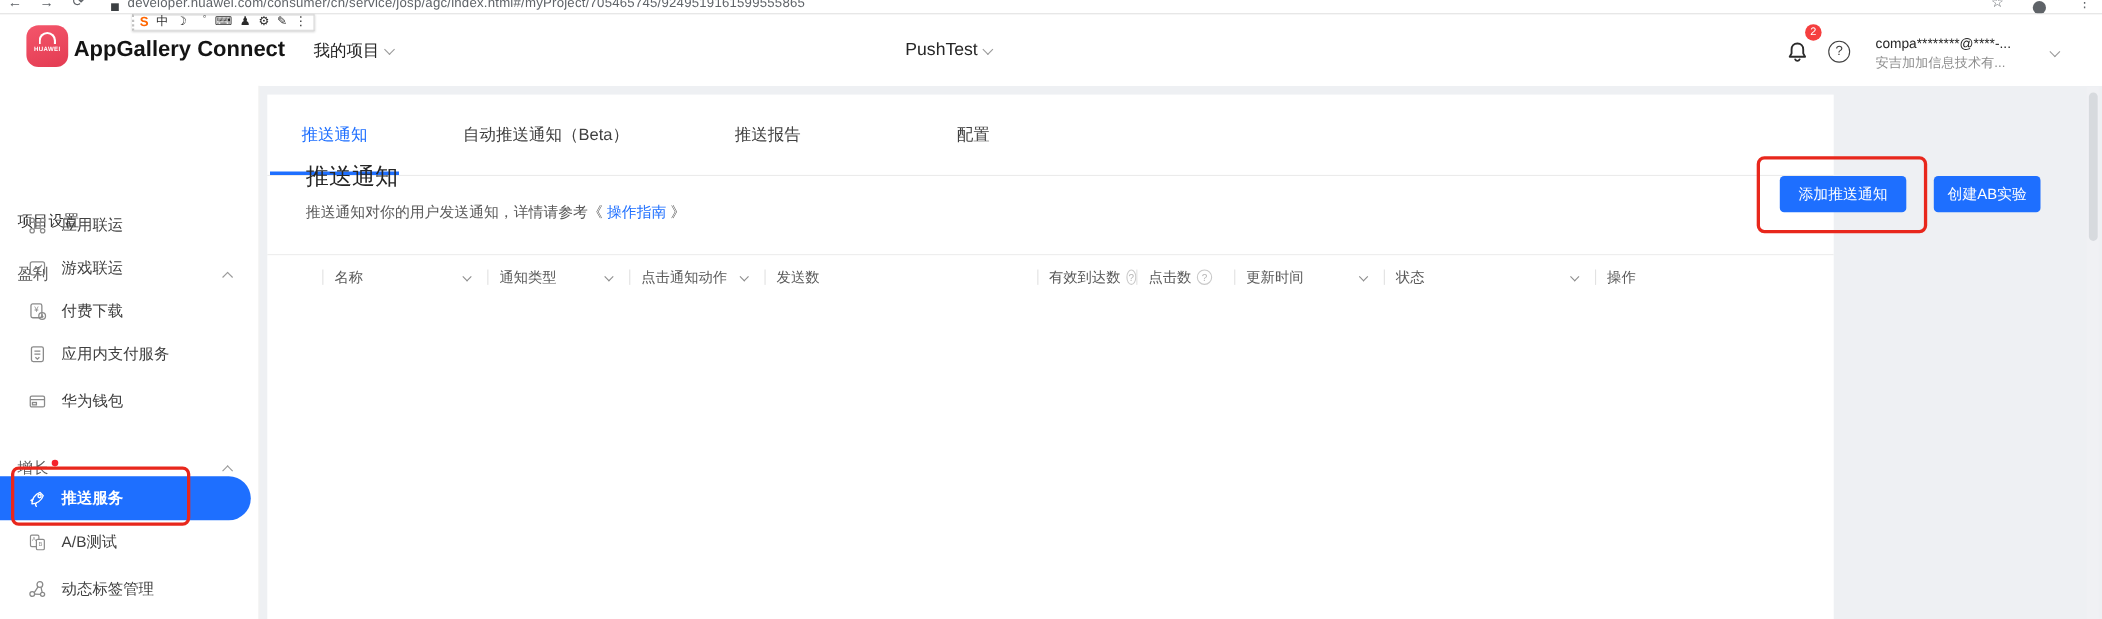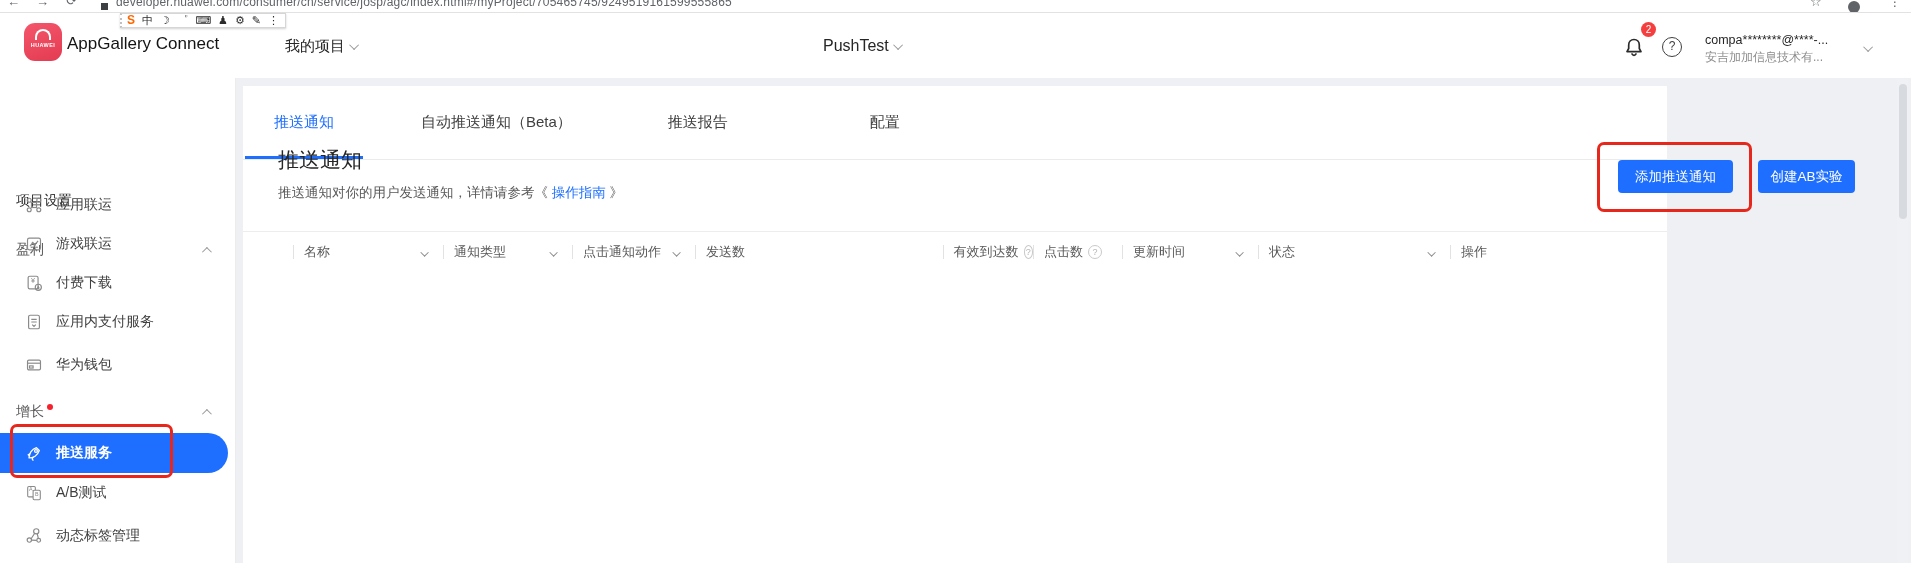--- a/index.html
+++ b/index.html
@@ -28,21 +28,21 @@
   .ime .g { font-size:11px; line-height:13px; color:#2b2b2b; }
   .ime .g.sogou { color:#f60; font-weight:bold; font-size:12px; }
 
   
   .appbar { position:absolute; left:0; top:13px; width:1911px; height:65px; background:#fff; z-index:2; }
   .logo { position:absolute; left:24px; top:10px; width:38px; height:38px; border-radius:11px;
           background:linear-gradient(160deg,#f4566b,#e33b52); }
   .logo .handle { width:16px; height:11px; border:2.5px solid #fff; border-bottom:none;
                   border-radius:9px 9px 0 0; margin:6px auto 0; }
   .logo .word { font-size:5.5px; font-weight:bold; letter-spacing:.4px; color:#fff; text-align:center; margin-top:2px; }
-  .brand { position:absolute; left:67px; top:21px; font-size:17px; font-weight:normal; color:#141414; }
+  .brand { position:absolute; left:67px; top:21px; font-size:20px; font-weight:bold; color:#141414; }
   .hnav { position:absolute; top:24px; font-size:15px; color:#262626; display:flex; align-items:center; gap:7px; cursor:pointer; }
   .myproj { left:285px; }
   .projswitch { left:823px; font-size:16px; }
   .caret { width:7px; height:7px; border-left:1.5px solid #9a9a9a; border-bottom:1.5px solid #9a9a9a;
            transform:rotate(-45deg) translateY(-2px); display:inline-block; }
   .caret.up { transform:rotate(135deg) translateY(-2px); }
   .bell { position:absolute; left:1622px; top:22px; cursor:pointer; }
   .badge { position:absolute; left:1641px; top:9px; min-width:15px; height:15px; border-radius:8px;
            background:#f53f3f; color:#fff; font-size:10px; line-height:15px; text-align:center; padding:0 3px; }
   .help { position:absolute; left:1662px; top:24px; width:20px; height:20px; border:1.6px solid #404040;
@@ -232,21 +232,21 @@
     <span class="ic">
       <svg viewBox="0 0 20 20" fill="none" stroke="#8a8a8a" stroke-width="1.3">
         <rect x="2.8" y="4.5" width="14.4" height="11" rx="1.5"></rect>
         <path d="M2.8 8h14.4"></path>
         <rect x="5" y="11" width="4" height="2.4"></rect>
       </svg>
       </span>
     <span class="lbl">华为钱包</span>
   </div>
 
-  <div class="side-row side-sec" style="top:315px;">
+  <div class="side-row side-sec" style="top:329px;">
     <span>增长</span>
     <span class="reddot"></span>
     <span class="caret up"></span>
   </div>
 
   <div class="side-row side-item pill">
     <span class="ic">
       <svg viewBox="0 0 20 20" fill="none" stroke="#ffffff" stroke-width="1.4" stroke-linejoin="round" stroke-linecap="round">
         <path d="M4.5 15.5c-.2-4.5 2.8-9.6 8.2-11.4l3.2 3.2c-1.8 5.4-6.9 8.4-11.4 8.2z"></path>
         <circle cx="12.2" cy="7.8" r="1.6"></circle>

